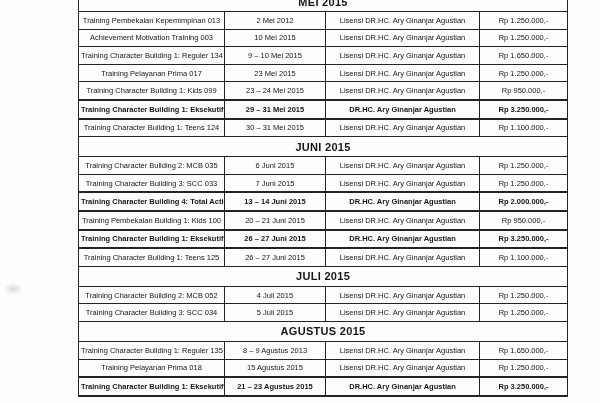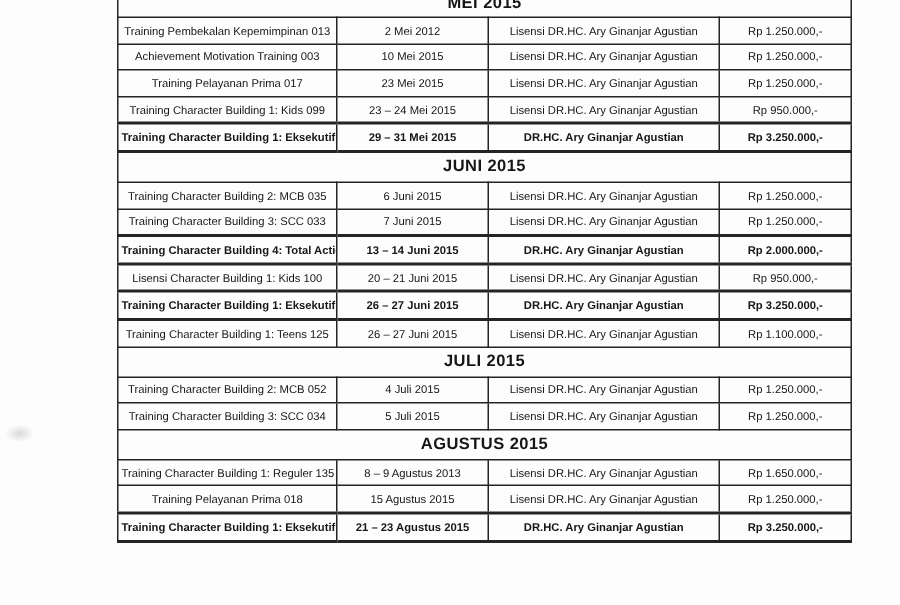--- a/index.html
+++ b/index.html
@@ -83,37 +83,49 @@
             <td>Lisensi DR.HC. Ary Ginanjar Agustian</td>
             <td>Rp 1.250.000,-</td>
           </tr>
           <tr class="data-row">
             <td>Achievement Motivation Training 003</td>
             <td>10 Mei 2015</td>
             <td>Lisensi DR.HC. Ary Ginanjar Agustian</td>
             <td>Rp 1.250.000,-</td>
           </tr>
           <tr class="data-row">
+            <td>Training Character Building 1: Reguler 134</td>
+            <td>9 – 10 Mei 2015</td>
+            <td>Lisensi DR.HC. Ary Ginanjar Agustian</td>
+            <td>Rp 1.650.000,-</td>
+          </tr>
+          <tr class="data-row">
             <td>Training Pelayanan Prima 017</td>
             <td>23 Mei 2015</td>
             <td>Lisensi DR.HC. Ary Ginanjar Agustian</td>
             <td>Rp 1.250.000,-</td>
           </tr>
           <tr class="data-row">
             <td>Training Character Building 1: Kids 099</td>
             <td>23 – 24 Mei 2015</td>
             <td>Lisensi DR.HC. Ary Ginanjar Agustian</td>
             <td>Rp 950.000,-</td>
           </tr>
           <tr class="data-row bold-row">
             <td>Training Character Building 1: Eksekutif 145</td>
             <td>29 – 31 Mei 2015</td>
             <td>DR.HC. Ary Ginanjar Agustian</td>
             <td>Rp 3.250.000,-</td>
           </tr>
+          <tr class="data-row">
+            <td>Training Character Building 1: Teens 124</td>
+            <td>30 – 31 Mei 2015</td>
+            <td>Lisensi DR.HC. Ary Ginanjar Agustian</td>
+            <td>Rp 1.100.000,-</td>
+          </tr>
           <tr class="month-row">
             <td colspan="4">JUNI 2015</td>
           </tr>
           <tr class="data-row">
             <td>Training Character Building 2: MCB 035</td>
             <td>6 Juni 2015</td>
             <td>Lisensi DR.HC. Ary Ginanjar Agustian</td>
             <td>Rp 1.250.000,-</td>
           </tr>
           <tr class="data-row">
@@ -122,21 +134,21 @@
             <td>Lisensi DR.HC. Ary Ginanjar Agustian</td>
             <td>Rp 1.250.000,-</td>
           </tr>
           <tr class="data-row bold-row">
             <td>Training Character Building 4: Total Action 006</td>
             <td>13 – 14 Juni 2015</td>
             <td>DR.HC. Ary Ginanjar Agustian</td>
             <td>Rp 2.000.000,-</td>
           </tr>
           <tr class="data-row">
-            <td>Lisensi Character Building 1: Kids 100</td>
+            <td>Training Pembekalan Building 1: Kids 100</td>
             <td>20 – 21 Juni 2015</td>
             <td>Lisensi DR.HC. Ary Ginanjar Agustian</td>
             <td>Rp 950.000,-</td>
           </tr>
           <tr class="data-row bold-row">
             <td>Training Character Building 1: Eksekutif 146</td>
             <td>26 – 27 Juni 2015</td>
             <td>DR.HC. Ary Ginanjar Agustian</td>
             <td>Rp 3.250.000,-</td>
           </tr>

